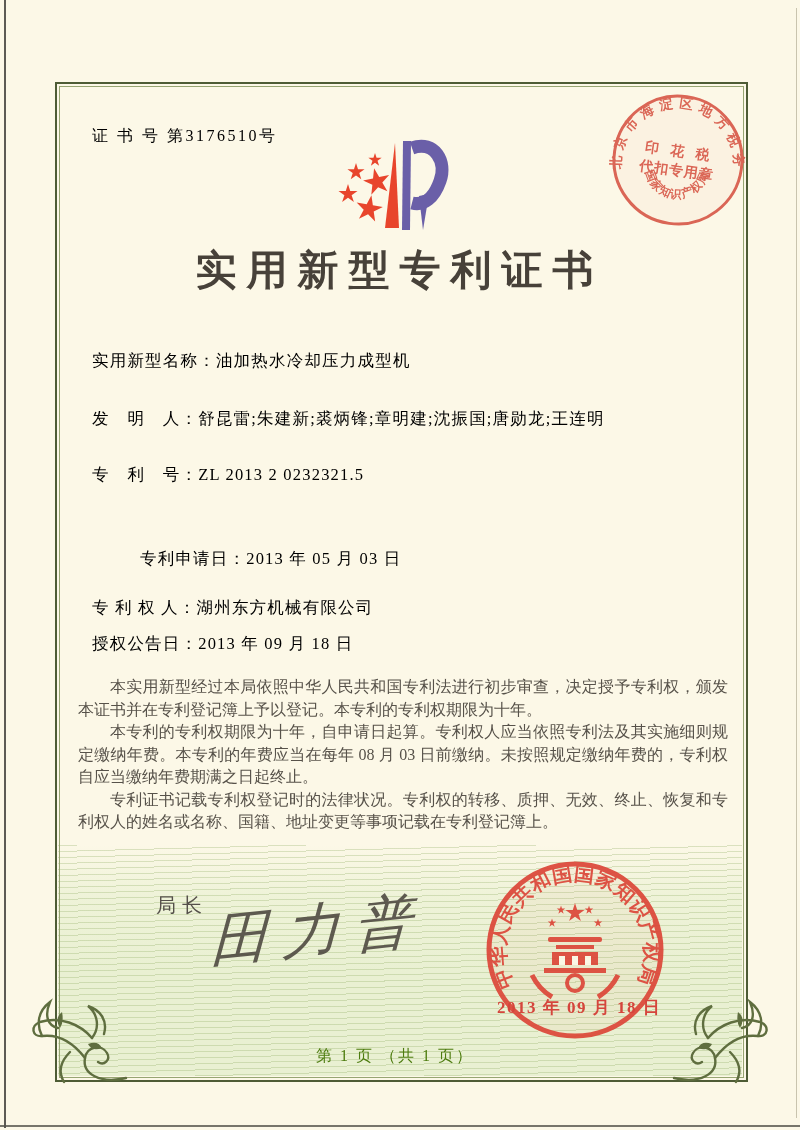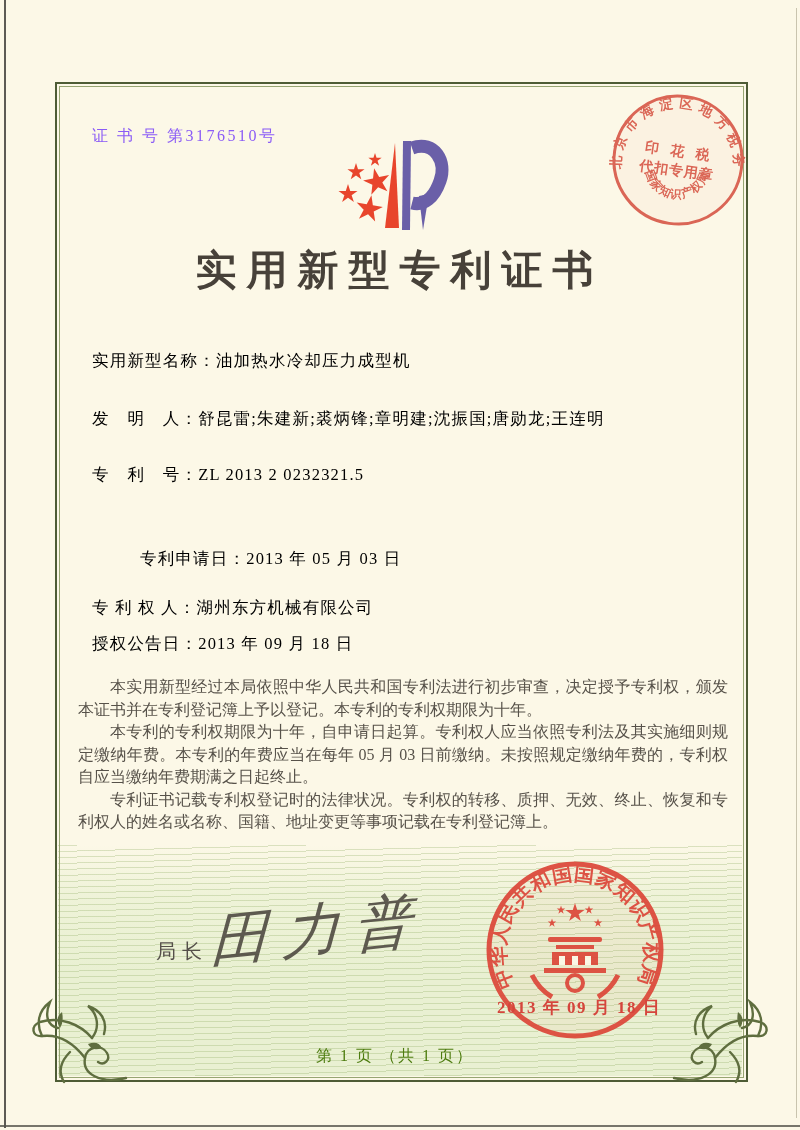--- a/index.html
+++ b/index.html
@@ -17,36 +17,36 @@
   
   .frame{left:55px;top:82px;width:689px;height:996px;border:2px solid #4e5c35;}
   .frame-inner{position:absolute;inset:2px;border:1px solid #97a572;}
   
   .guilloche{
     left:58px;top:845px;width:684px;height:231px;
     background:
       repeating-linear-gradient(178.5deg, rgba(140,170,95,0.30) 0 1px, rgba(0,0,0,0) 1px 6px),
       linear-gradient(180deg, rgba(236,242,214,0) 0%, rgba(234,241,211,0.75) 22%, #e9f0d2 55%);
   }
-  .cert-no{left:92px;top:126px;font-size:16px;letter-spacing:2.5px;color:#8b5cf6;}
+  .cert-no{left:92px;top:126px;font-size:16px;letter-spacing:2.5px;color:#000000;}
   .tax-stamp{left:600px;top:82px;width:156px;height:156px;transform:rotate(8deg);opacity:.92;}
   .logo{left:325px;top:138px;width:185px;height:128px;}
   .page-title{
     left:0;top:243px;width:799px;text-align:center;
     font-size:41px;font-weight:600;letter-spacing:10px;color:#474139;
   }
   .field{left:92px;width:640px;font-size:16.5px;color:#000000;letter-spacing:1.2px;white-space:nowrap;}
   .f0{top:350px;} .f1{top:408px;} .f2{top:464px;} .f3{top:548px;margin-left:48px;} .f4{top:597px;} .f5{top:633px;}
   .body-text{
     left:78px;top:676px;width:650px;
     font-size:16px;line-height:22.5px;color:#57524a;
     text-align:justify;
   }
   .body-text p{margin:0;text-indent:2em;}
-  .sig-title{left:156px;top:938px;font-size:20px;letter-spacing:6px;color:#55504a;}
+  .sig-title{left:156px;top:892px;font-size:20px;letter-spacing:6px;color:#55504a;}
   .sig-name{
     left:210px;top:892px;font-size:58px;color:#4b463e;
     letter-spacing:14px;font-style:italic;
     transform:rotate(-6deg) skewX(-8deg);opacity:.88;
     font-family:"DejaVu Serif",serif;
   }
   .seal{left:480px;top:855px;width:190px;height:190px;}
   .seal-date{left:497px;top:996px;font-size:17px;letter-spacing:1.5px;color:#d5453c;font-weight:600;}
   .page-footer{left:0;top:1046px;width:790px;text-align:center;font-size:16px;letter-spacing:2px;color:#4d7c0f;}
   .ornament{width:112px;height:96px;}
@@ -135,21 +135,21 @@
 
 <div class="abs field f0"><span>实用新型名称：</span><span>油加热水冷却压力成型机</span></div>
 <div class="abs field f1"><span>发　明　人：</span><span>舒昆雷;朱建新;裘炳锋;章明建;沈振国;唐勋龙;王连明</span></div>
 <div class="abs field f2"><span>专　利　号：</span><span>ZL 2013 2 0232321.5</span></div>
 <div class="abs field f3"><span>专利申请日：</span><span>2013 年 05 月 03 日</span></div>
 <div class="abs field f4"><span>专 利 权 人：</span><span>湖州东方机械有限公司</span></div>
 <div class="abs field f5"><span>授权公告日：</span><span>2013 年 09 月 18 日</span></div>
 
 <div class="abs body-text">
   <p>本实用新型经过本局依照中华人民共和国专利法进行初步审查，决定授予专利权，颁发本证书并在专利登记簿上予以登记。本专利的专利权期限为十年。</p>
-  <p>本专利的专利权期限为十年，自申请日起算。专利权人应当依照专利法及其实施细则规定缴纳年费。本专利的年费应当在每年 05 月 03 日前缴纳。未按照规定缴纳年费的，专利权自应当缴纳年费期满之日起终止。</p>
+  <p>本专利的专利权期限为十年，自申请日起算。专利权人应当依照专利法及其实施细则规定缴纳年费。本专利的年费应当在每年 08 月 03 日前缴纳。未按照规定缴纳年费的，专利权自应当缴纳年费期满之日起终止。</p>
   <p>专利证书记载专利权登记时的法律状况。专利权的转移、质押、无效、终止、恢复和专利权人的姓名或名称、国籍、地址变更等事项记载在专利登记簿上。</p>
 </div>
 
 <div class="abs sig-title">局长</div>
 <div class="abs sig-name">田力普</div>
 
 <svg class="abs seal" viewBox="0 0 190 190">
   <defs>
     <path id="sealArc" d="M 34,130 A 70,70 0 1 1 156,130"></path>
   </defs>

